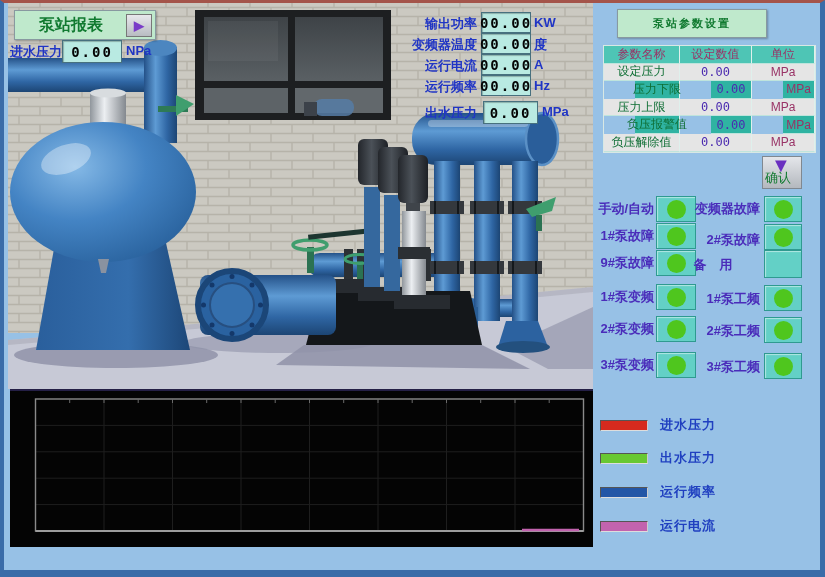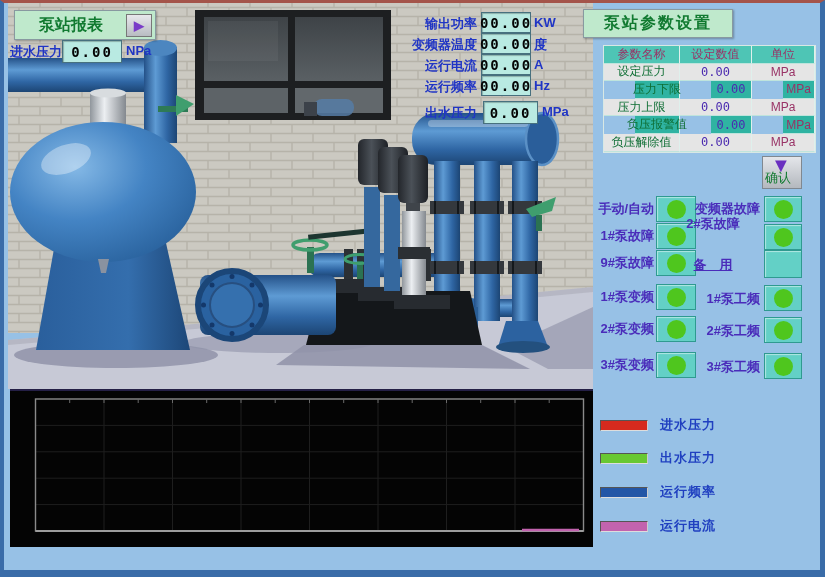--- a/index.html
+++ b/index.html
@@ -30,21 +30,21 @@
     box-shadow:1px 1px 2px rgba(0,0,0,.3);
   }
   
   .report{left:10px;top:7px;width:116px;height:28px;font-size:16px;padding-left:24px;}
   .report .mini{
     position:absolute;right:3px;top:3px;width:24px;height:21px;
     background:linear-gradient(#e8e8ec,#b8bcc2);border:1px solid #777;
     color:#7a3cc8;font-size:13px;line-height:21px;text-align:center;
   }
   
-  .ptitle{left:579px;top:6px;width:148px;height:27px;justify-content:center;font-size:16px;letter-spacing:2px;}
+  .ptitle{left:613px;top:6px;width:148px;height:27px;justify-content:center;font-size:11px;letter-spacing:2px;}
   .ptable{
     left:599px;top:42px;width:211px;height:106px;
     display:grid;grid-template-columns:76px 72px 63px;grid-auto-rows:17.6px;
     border:1px solid #d8e8e4;font-size:12px;font-weight:normal;
   }
   .ptable div{
     display:flex;align-items:center;justify-content:center;
     border-right:1px solid #dff0ec;border-bottom:1px solid #bfe4dc;
     white-space:nowrap;
   }
@@ -314,30 +314,30 @@
     </div>
   <div class="abs ilab" style="left:662px;top:197px;width:94px;">变频器故障</div>
   <div class="abs led" style="left:760px;top:193px;width:36px;height:24px;">
       <div class="dot" style="background-color: rgb(79, 198, 30);"></div>
     </div>
 
   <div class="abs ilab" style="left:562px;top:224px;width:88px;">1#泵故障</div>
   <div class="abs led" style="left:652px;top:220px;width:38px;height:24px;">
       <div class="dot" style="background-color: rgb(79, 198, 30);"></div>
     </div>
-  <div class="abs ilab" style="left:662px;top:212px;width:94px;text-align:center;">2#泵故障</div>
+  <div class="abs ilab" style="left:662px;top:228px;width:94px;">2#泵故障</div>
   <div class="abs led" style="left:760px;top:221px;width:36px;height:24px;">
       <div class="dot" style="background-color: rgb(79, 198, 30);"></div>
     </div>
 
   <div class="abs ilab" style="left:562px;top:251px;width:88px;">9#泵故障</div>
   <div class="abs led" style="left:652px;top:247px;width:38px;height:24px;">
       <div class="dot" style="background-color: rgb(79, 198, 30);"></div>
     </div>
-  <div class="abs ilab" style="left:662px;top:253px;width:94px;text-align:center;text-decoration:underline;">备　用</div>
+  <div class="abs ilab" style="left:662px;top:253px;width:94px;text-align:center;">备　用</div>
   <div class="abs led" style="left:760px;top:247px;width:36px;height:26px;">
       <div class="dot" style="background-color: transparent;"></div>
     </div>
 
   <div class="abs ilab" style="left:562px;top:285px;width:88px;">1#泵变频</div>
   <div class="abs led" style="left:652px;top:281px;width:38px;height:24px;">
       <div class="dot" style="background-color: rgb(79, 198, 30);"></div>
     </div>
   <div class="abs ilab" style="left:662px;top:287px;width:94px;">1#泵工频</div>
   <div class="abs led" style="left:760px;top:282px;width:36px;height:24px;">

